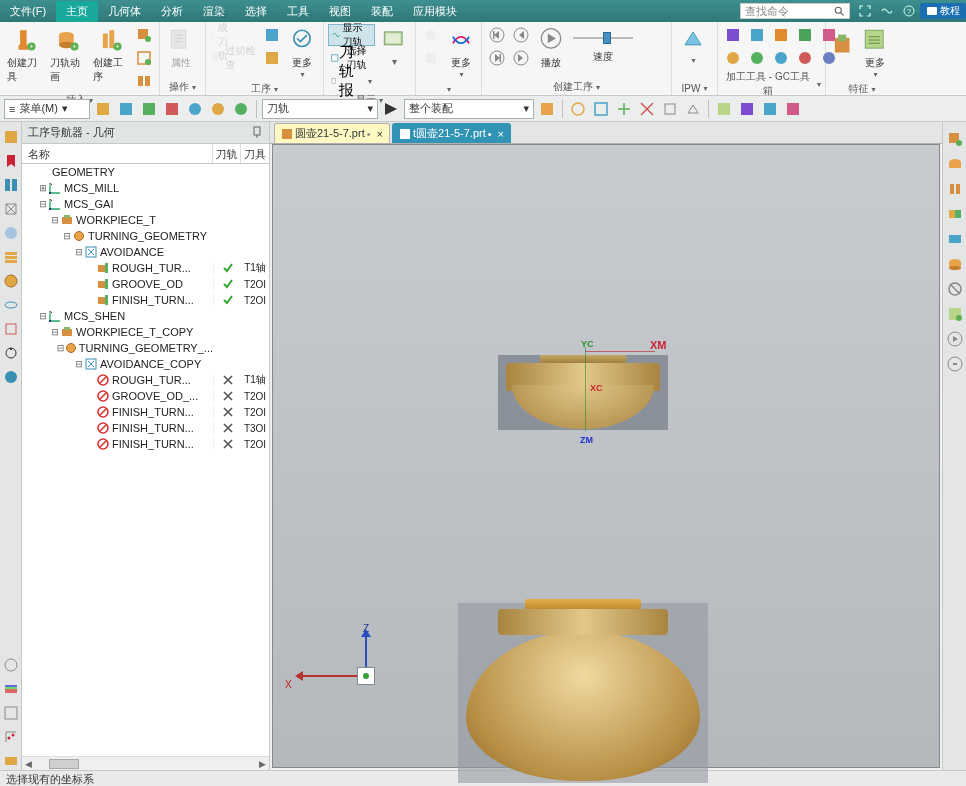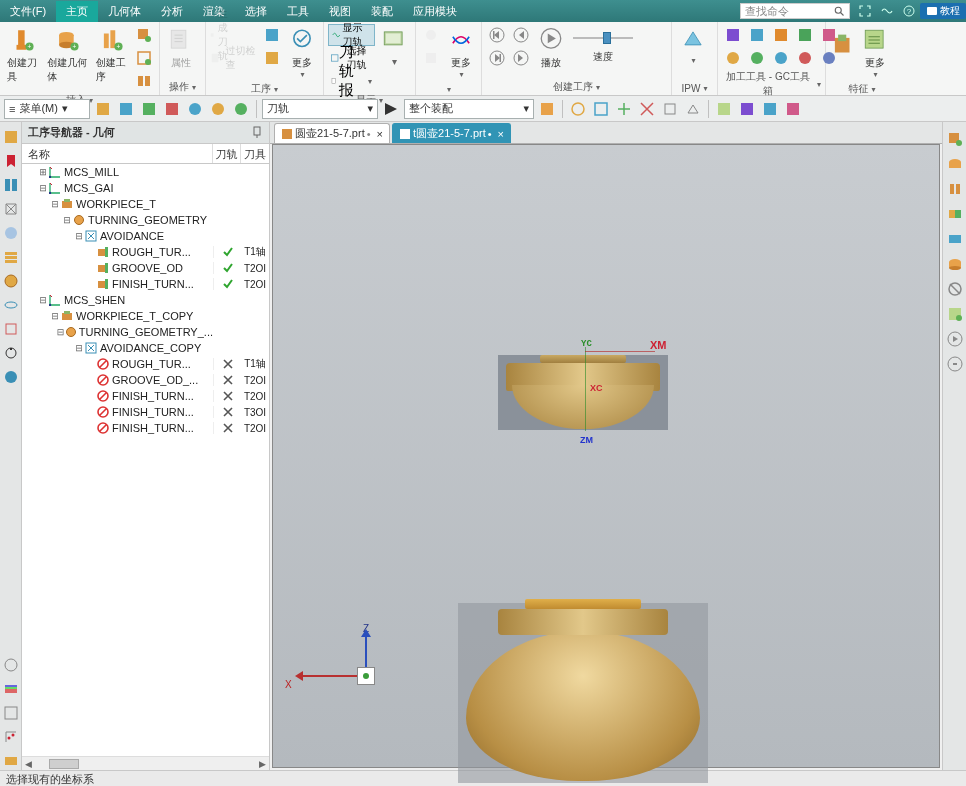--- a/index.html
+++ b/index.html
@@ -31,56 +31,56 @@
 .toolbar2 .combo { background: #fff; border: 1px solid #a8b0b0; height: 20px; display: flex; align-items: center; padding: 0 4px; font-size: 11px; color: #333; }
 .toolbar2 .tb-btn { width: 20px; height: 20px; display: flex; align-items: center; justify-content: center; cursor: pointer; }
 .toolbar2 .sep { width: 1px; height: 18px; background: #c0c0c0; margin: 0 2px;}
 
 
 .main-area { display: flex; height: calc(786px - 22px - 74px - 26px - 16px); }
 .left-icon-strip { width: 22px; background: #e4e6e6; border-right: 1px solid #c8c8c8; display: flex; flex-direction: column; gap: 6px; padding-top: 6px; align-items: center; }
 .left-icon-strip .strip-icon { width: 18px; height: 18px; cursor: pointer; display:flex; align-items:center; justify-content:center;}
 
 .nav-panel { width: 248px; background: #fff; border-right: 1px solid #c8c8c8; display: flex; flex-direction: column; }
-.nav-header { height: 22px; background: #e0e4e4; border-bottom: 1px solid #c8c8c8; display: flex; align-items: center; padding: 0 6px; font-size: 11px; color: #333; font-weight: bold; }
+.nav-header { height: 22px; background: #e0e4e4; border-bottom: 1px solid #c8c8c8; display: flex; align-items: center; padding: 0 6px; font-size: 11px; color: #333; }
 .nav-header .pin { margin-left: auto; }
 .nav-cols { height: 20px; border-bottom: 1px solid #c8c8c8; display: flex; font-size: 11px; color: #333; }
 .nav-col-name { flex: 1; padding: 3px 6px; border-right: 1px solid #ddd; }
 .nav-col-c { width: 28px; padding: 3px 2px; text-align: center; border-right: 1px solid #ddd;}
 .nav-tree { flex: 1; overflow: auto; font-size: 11px; color: #222; }
 .tree-row { display: flex; align-items: center; height: 16px; white-space: nowrap; }
 .tree-cell-name { flex: 1; display: flex; align-items: center; overflow: hidden; }
 .tree-cell-c { width: 28px; display:flex; align-items:center; justify-content:center; border-left: 1px solid #eee;}
 .tree-cell-c2 { width: 28px; display:flex; align-items:center; justify-content:center; font-size: 10px; overflow:hidden;}
 .indent { display: inline-block; }
 .tw { width: 10px; display: inline-flex; justify-content: center; color: #666; font-size: 9px;}
 .node-icon { width: 14px; height: 14px; display: inline-flex; align-items:center; justify-content:center; margin-right: 2px;}
 .nav-scroll-h { height: 14px; background: #efefef; border-top: 1px solid #ddd; display:flex; align-items:center;}
 .nav-scroll-h .thumb { width: 30px; height: 10px; background: #cfcfcf; border:1px solid #aaa; margin-left: 14px;}
 
 .center-area { flex: 1; display: flex; flex-direction: column; }
 .tabs-row { height: 22px; background: #e4e6e6; display: flex; align-items: flex-end; padding-left: 4px; border-bottom: 1px solid #b0b0b0; }
-.file-tab { height: 20px; display: flex; align-items: center; padding: 0 6px; font-size: 11px; margin-right: 2px; cursor: pointer; border: 1px solid #b0b0b0; border-bottom: none; background: #ffffff; color: #333; border-radius: 3px 3px 0 0;}
+.file-tab { height: 20px; display: flex; align-items: center; padding: 0 6px; font-size: 11px; margin-right: 2px; cursor: pointer; border: 1px solid #b0b0b0; border-bottom: none; background: #fef9c3; color: #333; border-radius: 3px 3px 0 0;}
 .file-tab.active { background: #3194b5; color: #fff; border-color: #3194b5;}
 .file-tab .close-x { margin-left: 6px; }
 .canvas3d { flex: 1; background: linear-gradient(#c8ccd0, #b4b9be); position: relative; border: 1px solid #888; margin: 0 2px 2px 2px;}
 .right-icon-strip { width: 24px; background: #e4e6e6; border-left: 1px solid #c8c8c8; display: flex; flex-direction: column; gap: 7px; padding-top: 8px; align-items: center;}
 .right-icon-strip .strip-icon { width: 18px; height: 18px; cursor:pointer; display:flex; align-items:center; justify-content:center;}
 
 .statusbar { height: 16px; background: #eaeaea; border-top: 1px solid #c8c8c8; font-size: 11px; color: #333; padding: 1px 6px; }
 
 
 .model-top {
   position: absolute; left: 225px; top: 210px; width: 170px; height: 75px;
   background: #8a919a; 
 }
 .model-top .lidrim { position:absolute; left: 42px; top: 0; width: 86px; height: 8px; background: linear-gradient(#c9a963,#a07f3f); border-radius: 2px;}
 .model-top .body { position:absolute; left: 8px; top: 8px; width: 154px; height: 28px; background: linear-gradient(90deg,#a8843f,#e2c88a 50%,#a8843f); border-radius: 4px 4px 2px 2px;}
 .model-top .bowl { position:absolute; left: 14px; top: 30px; width: 142px; height: 44px; background: radial-gradient(ellipse at 50% 0%, #e2c88a, #a8843f); border-radius: 0 0 70px 70px / 0 0 44px 44px;}
-.model-top .axis-y { position:absolute; left: 83px; top: -16px; color:#2a8f2a; font-size:9px; font-weight:bold;font-family:Liberation Mono, monospace;}
+.model-top .axis-y { position:absolute; left: 83px; top: -16px; color:#2a8f2a; font-size:9px; font-weight:bold;}
 .model-top .axis-x { position:absolute; left: 152px; top: -16px; color:#c23; font-size:11px; font-weight:bold;}
 .model-top .axis-xc { position:absolute; left: 92px; top: 28px; color:#c23; font-size:9px; font-weight:bold;}
 .model-top .axis-z { position:absolute; left: 82px; top: 80px; color:#23c; font-size:9px; font-weight:bold;}
 .model-top .ln-y { position:absolute; left:87px; top:-8px; width:1px; height:84px; background:rgba(40,140,40,.6);}
 .model-top .ln-x { position:absolute; left:87px; top:-4px; width:70px; height:1px; background:rgba(180,30,30,.6);}
 
 .model-bottom { position:absolute; left: 185px; top: 458px; width: 250px; height: 200px;}
 .model-bottom .box { position:absolute; left:0; top:0; width:250px; height:180px; background: #92989f; opacity: .6;}
 .model-bottom .lid { position:absolute; left: 67px; top: -4px; width:116px; height:10px; background: linear-gradient(#e0af4a,#c08b30); border-radius: 2px;}
 .model-bottom .neck { position:absolute; left: 40px; top: 6px; width:170px; height:26px; background: linear-gradient(90deg,#a8843f,#e2c88a 50%,#a8843f); border-radius: 4px;}
@@ -165,21 +165,21 @@
       <div class="ribbon-btn-large">
         <div class="icon-box">
             <svg class="icn-lg" viewBox="0 0 32 32">
               <ellipse cx="14" cy="10" rx="9" ry="4" fill="#e8a24a"></ellipse>
               <rect x="5" y="10" width="18" height="12" fill="#e8a24a"></rect>
               <ellipse cx="14" cy="22" rx="9" ry="4" fill="#c77e2d"></ellipse>
               <circle cx="24" cy="24" r="5" fill="#5fb055"></circle>
               <text x="24" y="27" text-anchor="middle" font-size="8" fill="#fff">+</text>
             </svg>
           </div>
-        <span>创建几何体</span>
+        <span>刀轨动画</span>
       </div>
       <div class="ribbon-btn-large">
         <div class="icon-box">
             <svg class="icn-lg" viewBox="0 0 32 32">
               <rect x="6" y="8" width="6" height="18" fill="#e8a24a"></rect>
               <rect x="14" y="4" width="6" height="22" fill="#e8a24a"></rect>
               <circle cx="24" cy="24" r="5" fill="#5fb055"></circle>
               <text x="24" y="27" text-anchor="middle" font-size="8" fill="#fff">+</text>
             </svg>
           </div>
@@ -723,20 +723,30 @@
             <rect x="3" y="1" width="6" height="8" fill="none" stroke="#666"></rect>
             <line x1="6" y1="9" x2="6" y2="12" stroke="#666"></line>
           </svg></span>
     </div>
     <div class="nav-cols">
       <div class="nav-col-name">名称</div>
       <div class="nav-col-c">刀轨</div>
       <div class="nav-col-c" style="border-right:none">刀具</div>
     </div>
     <div class="nav-tree" id="nav-tree">
+        <div class="tree-row">
+          <div class="tree-cell-name">
+            <span class="indent" style="width: 4px;"></span>
+            <span class="tw"></span>
+            <span class="node-icon"></span>
+            <span>GEOMETRY</span>
+          </div>
+          <div class="tree-cell-c"></div>
+          <div class="tree-cell-c2"></div>
+        </div>
         <div class="tree-row">
           <div class="tree-cell-name">
             <span class="indent" style="width: 16px;"></span>
             <span class="tw">⊞</span>
             <span class="node-icon">
               <svg class="icn-sm" viewBox="0 0 12 12">
                 <path d="M1 11V1M1 11h10" stroke="#2a6" stroke-width="1.3"></path>
                 <path d="M1 1l2 2M1 1l-0 0" stroke="#c23"></path>
                 <circle cx="1" cy="11" r="1.2" fill="#238"></circle>
               </svg>

